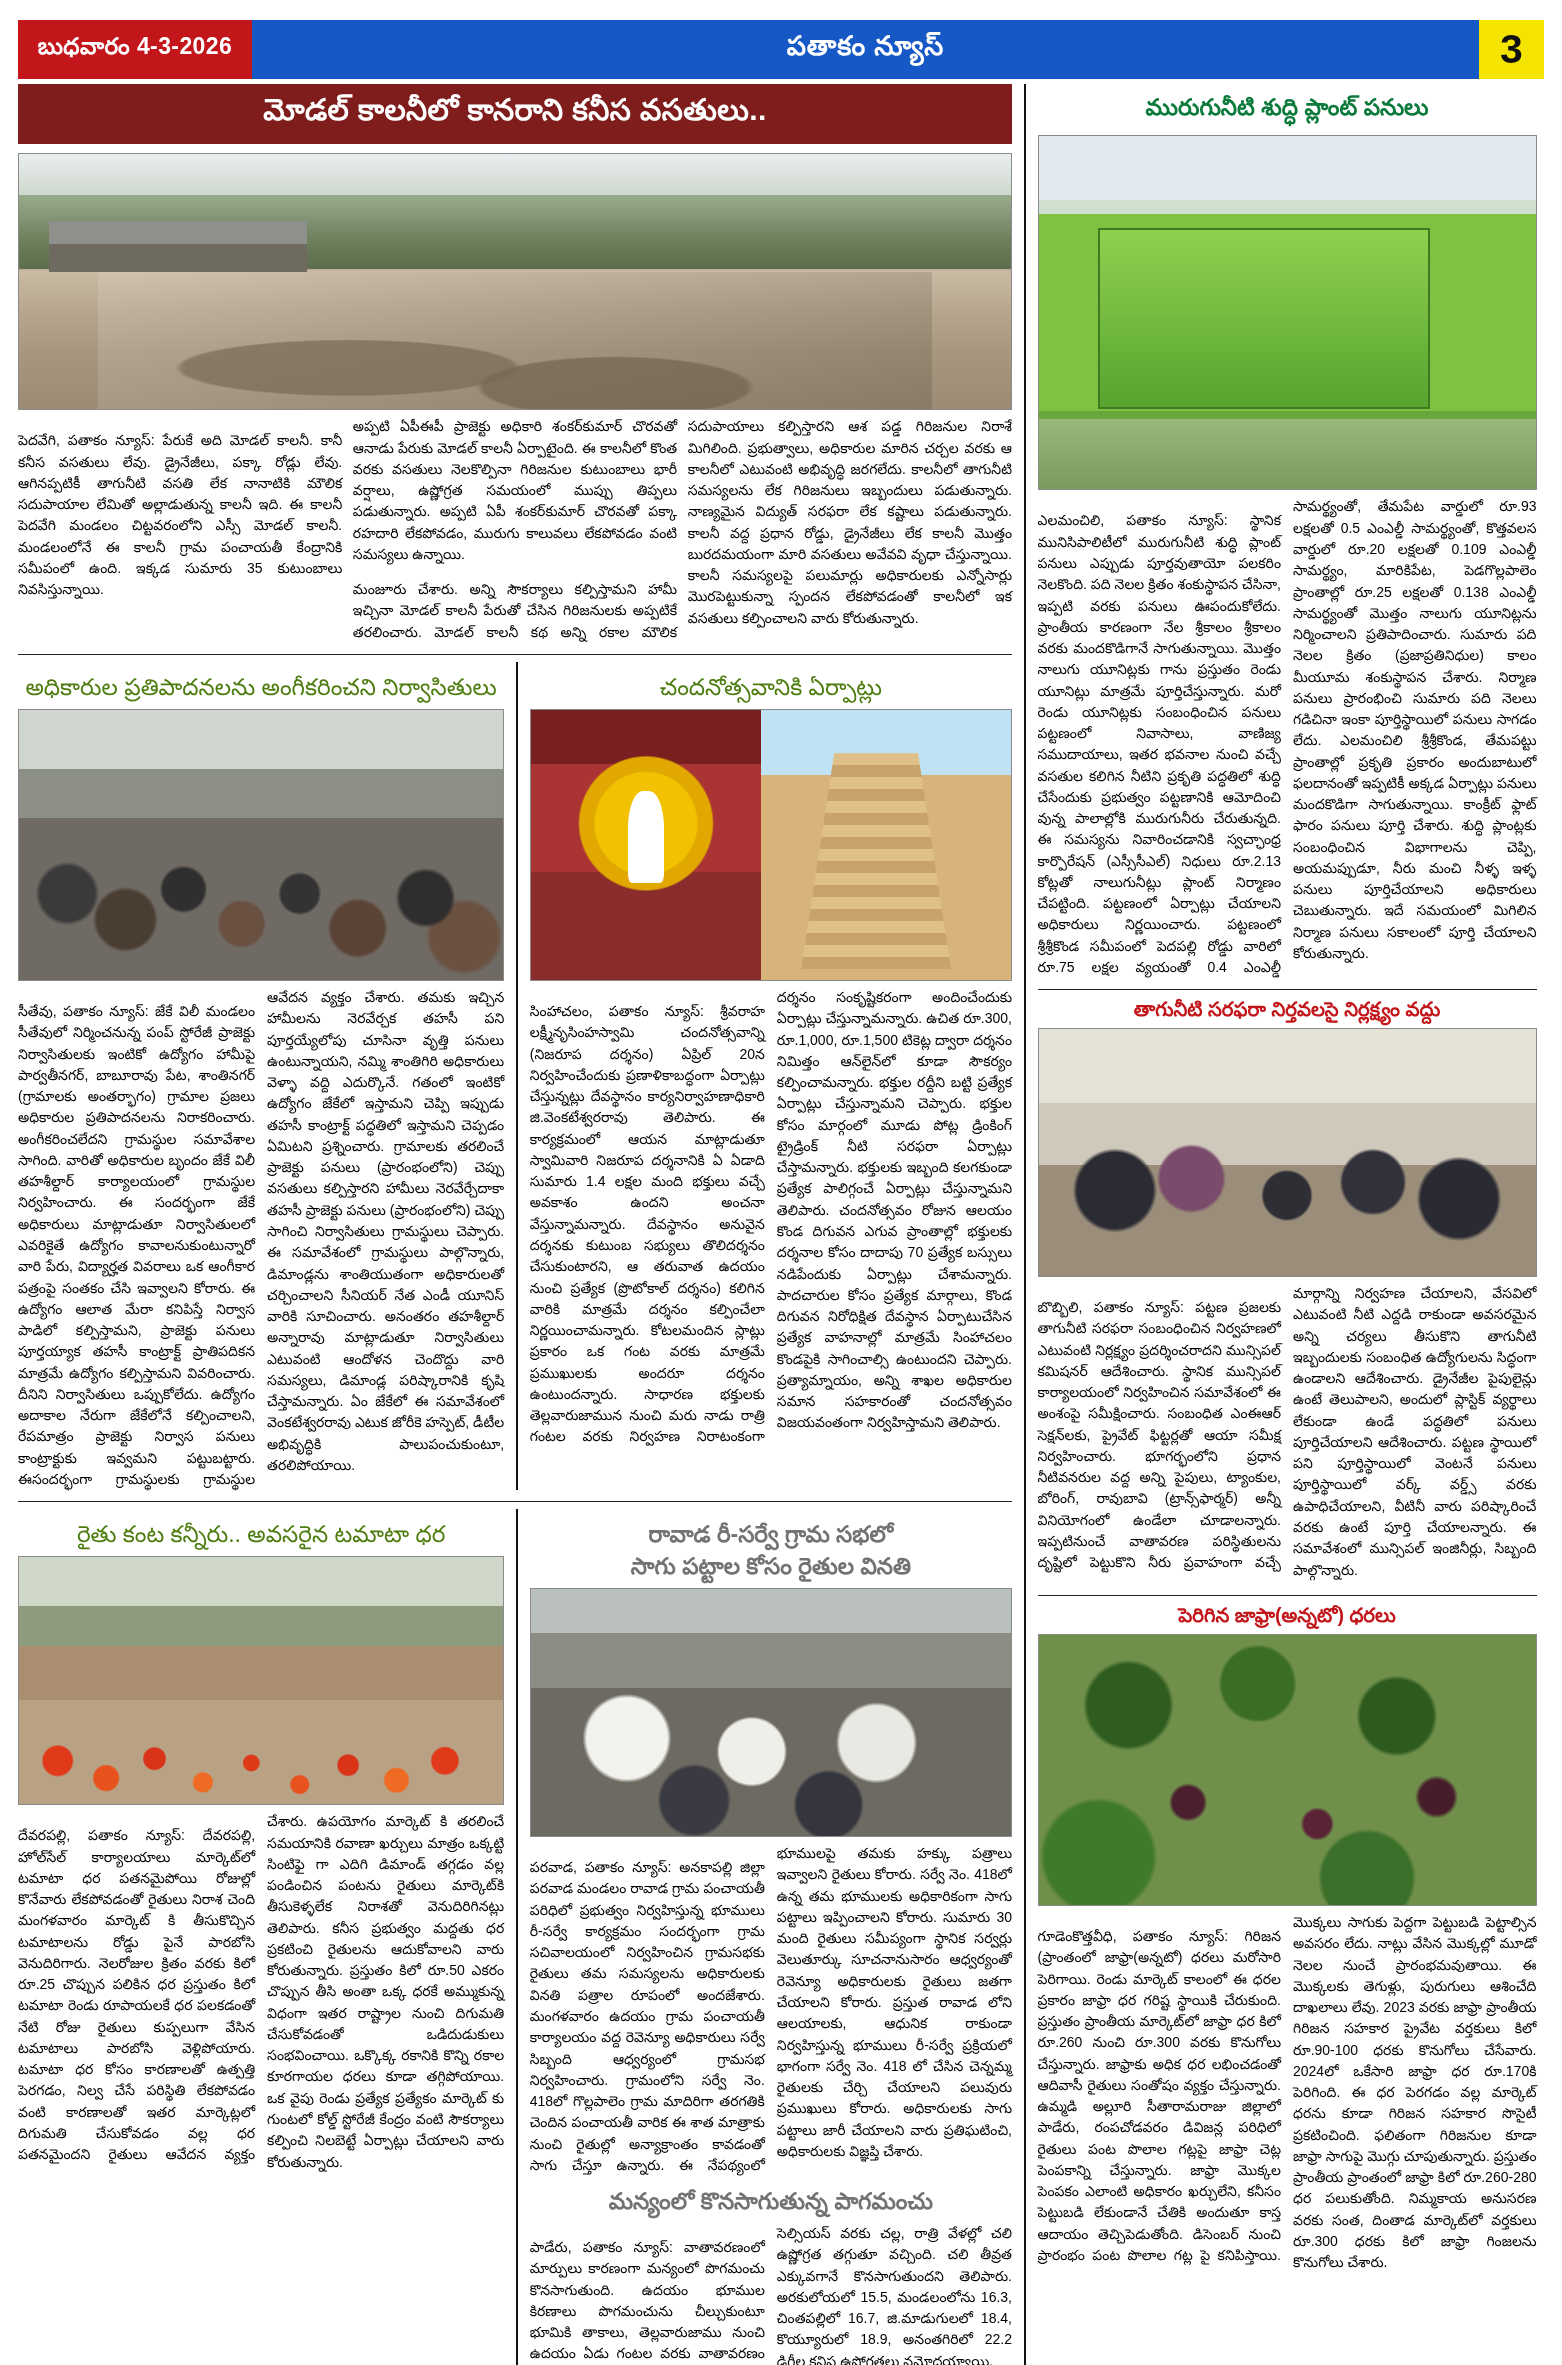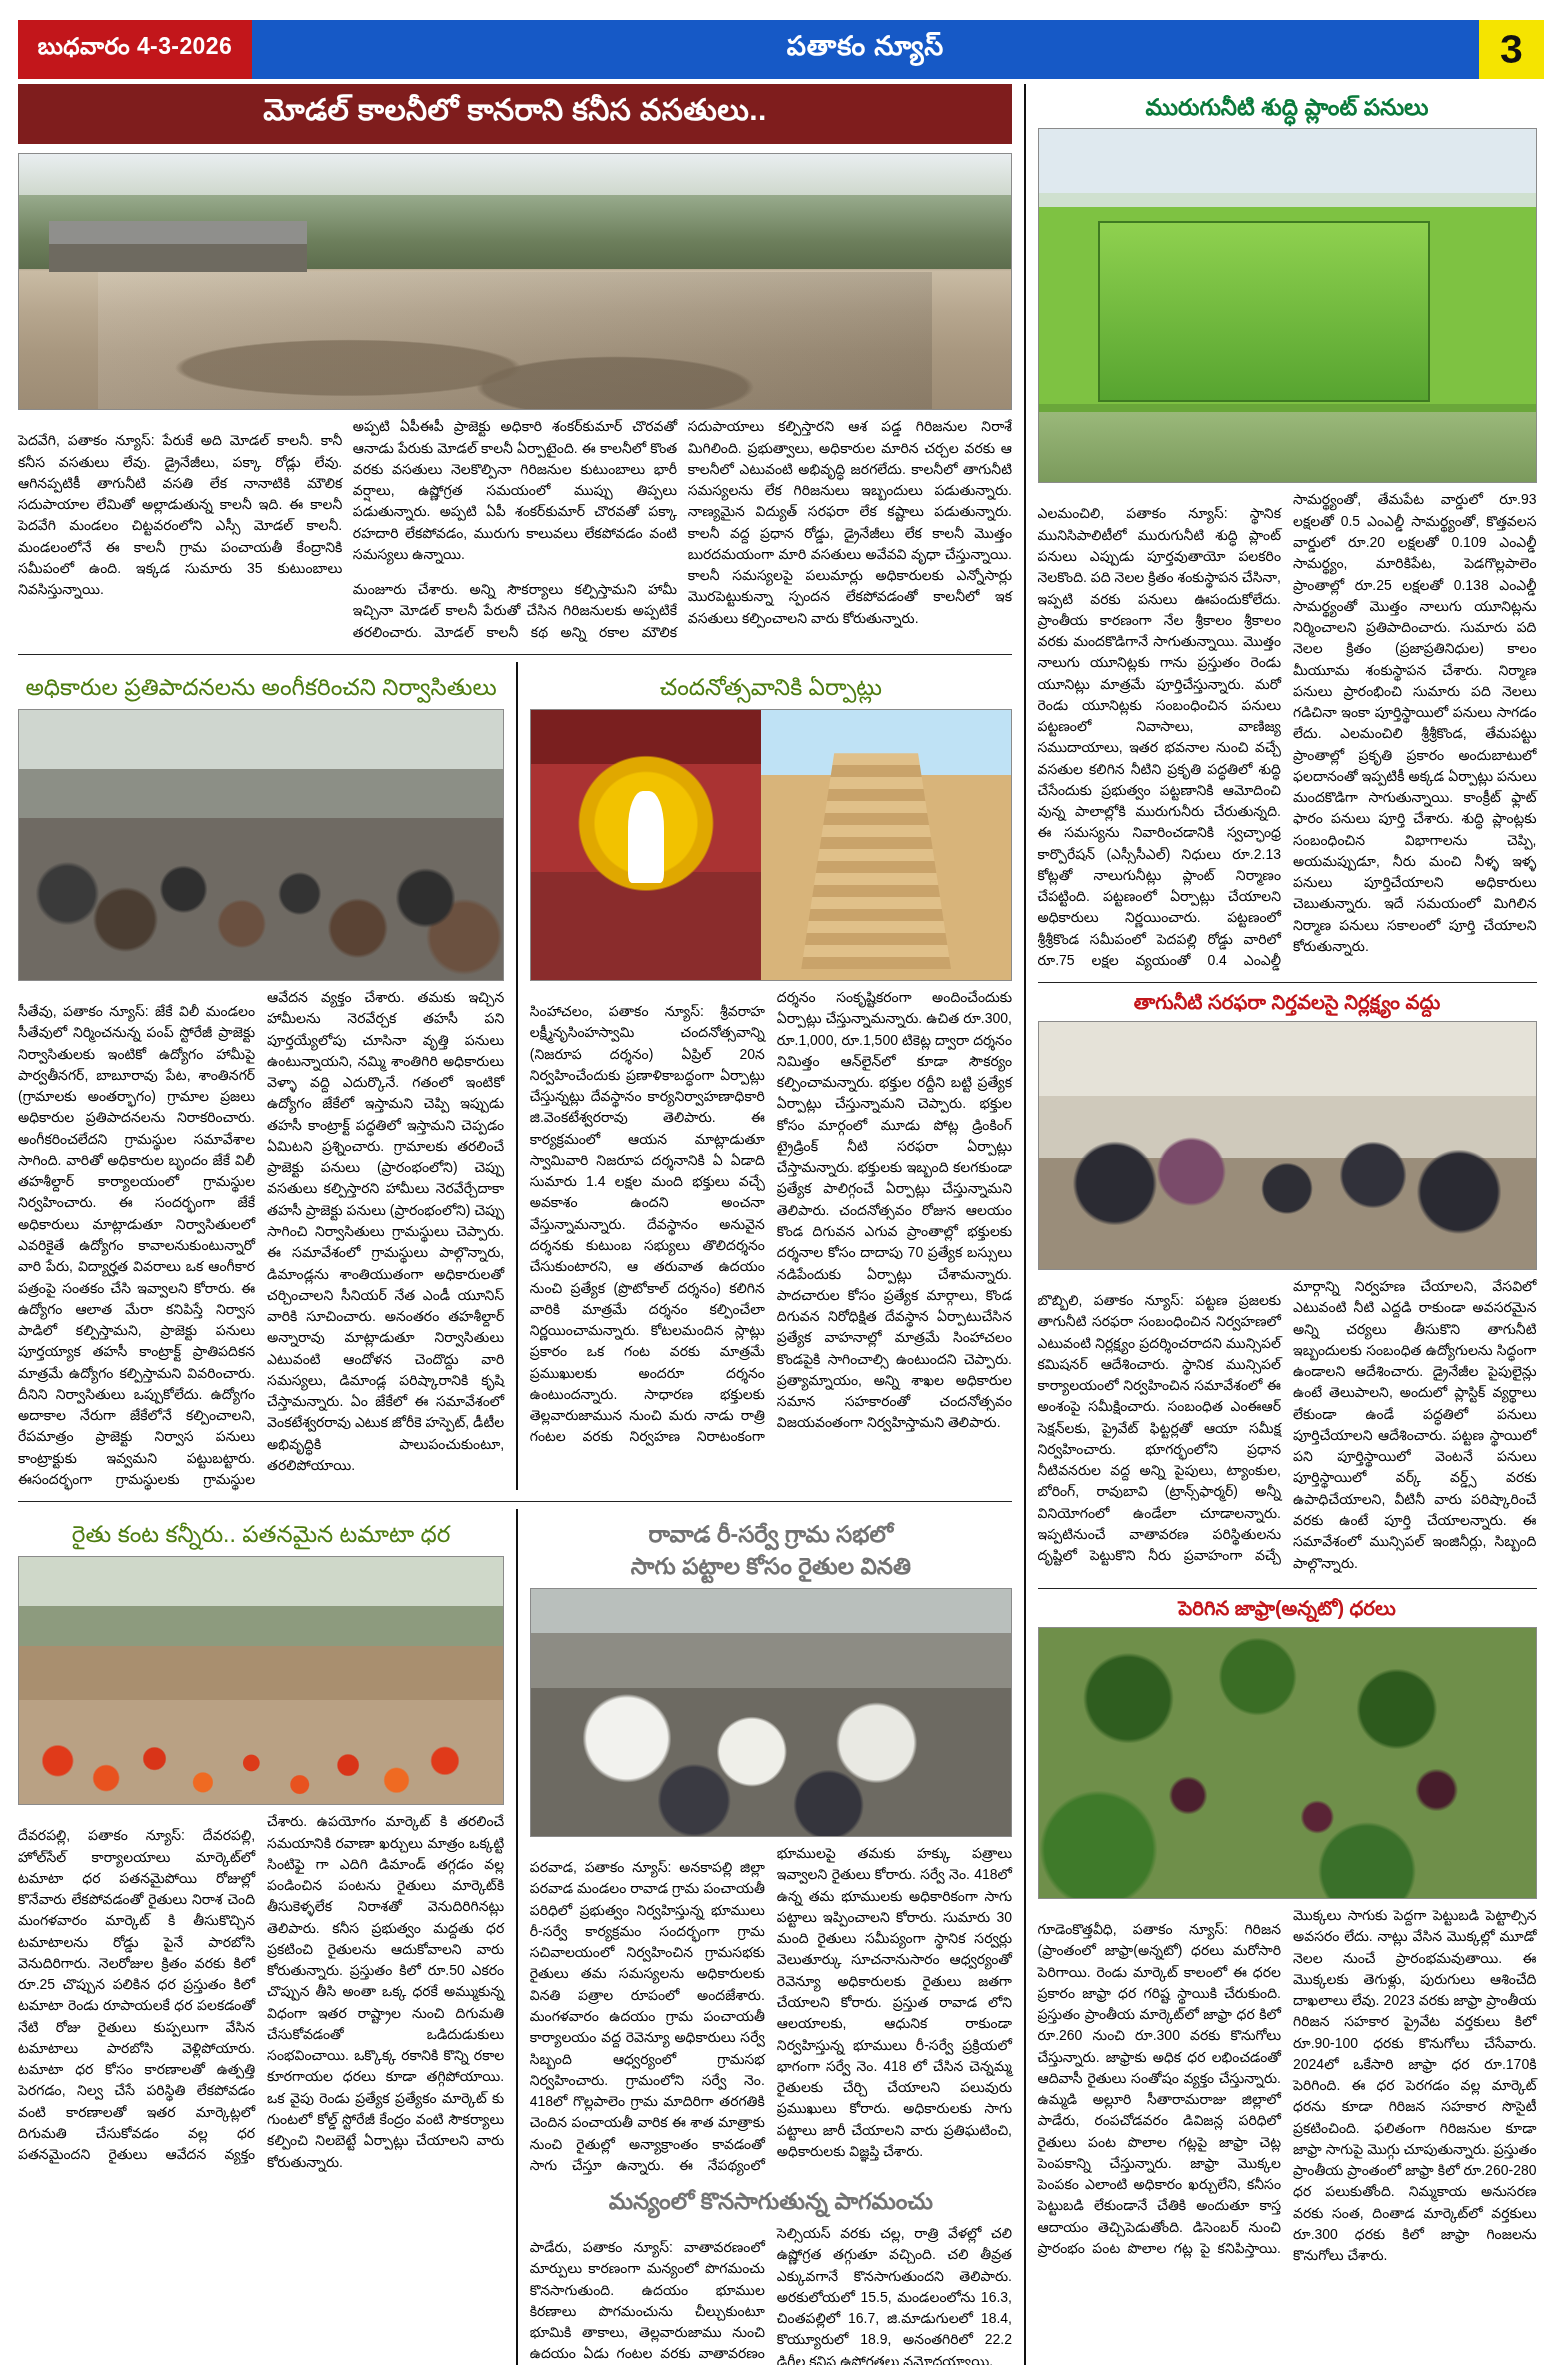--- a/index.html
+++ b/index.html
@@ -100,21 +100,21 @@
     text-align: center;
     line-height: 1.25;
     margin: 10.6px 0 7.6px 0;
   }
   .hl-green {
     color: #0b7a3b;
     font-size: 23px;
     font-weight: bold;
     text-align: center;
     line-height: 1.25;
-    margin: 9px 0 7px 0;
+    margin: 9px 0 14px 0;
   }
   .hl-small-red {
     color: #c2161b;
     font-size: 19.7px;
     font-weight: bold;
     text-align: center;
     line-height: 1.25;
     margin: 7.6px 0 6px 0;
   }
   .hl-sub-red {
@@ -365,21 +365,21 @@
           <div class="cols2">
             <p class="body-text">సింహాచలం, పతాకం న్యూస్: శ్రీవరాహ లక్ష్మీనృసింహస్వామి చందనోత్సవాన్ని (నిజరూప దర్శనం) ఏప్రిల్ 20న నిర్వహించేందుకు ప్రణాళికాబద్ధంగా ఏర్పాట్లు చేస్తున్నట్లు దేవస్థానం కార్యనిర్వాహణాధికారి జి.వెంకటేశ్వరరావు తెలిపారు. ఈ కార్యక్రమంలో ఆయన మాట్లాడుతూ స్వామివారి నిజరూప దర్శనానికి ఏ ఏడాది సుమారు 1.4 లక్షల మంది భక్తులు వచ్చే అవకాశం ఉందని అంచనా వేస్తున్నామన్నారు. దేవస్థానం అనువైన దర్శనకు కుటుంబ సభ్యులు తొలిదర్శనం చేసుకుంటారని, ఆ తరువాత ఉదయం నుంచి ప్రత్యేక (ప్రొటోకాల్ దర్శనం) కలిగిన వారికి మాత్రమే దర్శనం కల్పించేలా నిర్ణయించామన్నారు. కోటలమందిన స్లాట్లు ప్రకారం ఒక గంట వరకు మాత్రమే ప్రముఖులకు అందరూ దర్శనం ఉంటుందన్నారు. సాధారణ భక్తులకు తెల్లవారుజామున నుంచి మరు నాడు రాత్రి గంటల వరకు నిర్వహణ నిరాటంకంగా దర్శనం సంకృష్టికరంగా అందించేందుకు ఏర్పాట్లు చేస్తున్నామన్నారు. ఉచిత రూ.300, రూ.1,000, రూ.1,500 టికెట్ల ద్వారా దర్శనం నిమిత్తం ఆన్‌లైన్‌లో కూడా సౌకర్యం కల్పించామన్నారు. భక్తుల రద్దీని బట్టి ప్రత్యేక ఏర్పాట్లు చేస్తున్నామని చెప్పారు. భక్తుల కోసం మార్గంలో మూడు పోట్ల డ్రింకింగ్ ట్రైడ్రింక్ నీటి సరఫరా ఏర్పాట్లు చేస్తామన్నారు. భక్తులకు ఇబ్బంది కలగకుండా ప్రత్యేక పాలిగ్గంచే ఏర్పాట్లు చేస్తున్నామని తెలిపారు. చందనోత్సవం రోజున ఆలయం కొండ దిగువన ఎగువ ప్రాంతాల్లో భక్తులకు దర్శనాల కోసం దాదాపు 70 ప్రత్యేక బస్సులు నడిపేందుకు ఏర్పాట్లు చేశామన్నారు. పాదచారుల కోసం ప్రత్యేక మార్గాలు, కొండ దిగువన నిరోధిక్షిత దేవస్థాన ఏర్పాటుచేసిన ప్రత్యేక వాహనాల్లో మాత్రమే సింహాచలం కొండపైకి సాగించాల్సి ఉంటుందని చెప్పారు. ప్రత్యామ్నాయం, అన్ని శాఖల అధికారుల సమాన సహకారంతో చందనోత్సవం విజయవంతంగా నిర్వహిస్తామని తెలిపారు.</p>
           </div>
         </div>
       </div>
 
       <hr class="hr-thin">
 
       <div class="grid">
         <div style="width:491px">
-          <div class="hl-red">రైతు కంట కన్నీరు.. పతనమైన టమాటా ధర</div>
+          <div class="hl-red">రైతు కంట కన్నీరు.. అవసరైన టమాటా ధర</div>
           <div class="photo ph-tomato"></div>
           <div class="caption-gap"></div>
           <div class="cols2">
             <p class="body-text">దేవరపల్లి, పతాకం న్యూస్: దేవరపల్లి, హోల్‌సేల్ కార్యాలయాలు మార్కెట్‌లో టమాటా ధర పతనమైపోయి రోజుల్లో కొనేవారు లేకపోవడంతో రైతులు నిరాశ చెంది మంగళవారం మార్కెట్ కి తీసుకొచ్చిన టమాటాలను రోడ్డు పైనే పారబోసి వెనుదిరిగారు. నెలరోజుల క్రితం వరకు కిలో రూ.25 చొప్పున పలికిన ధర ప్రస్తుతం కిలో టమాటా రెండు రూపాయలకే ధర పలకడంతో నేటి రోజు రైతులు కుప్పలుగా వేసిన టమాటాలు పారబోసి వెళ్లిపోయారు. టమాటా ధర కోసం కారణాలతో ఉత్పత్తి పెరగడం, నిల్వ చేసే పరిస్థితి లేకపోవడం వంటి కారణాలతో ఇతర మార్కెట్లలో దిగుమతి చేసుకోవడం వల్ల ధర పతనమైందని రైతులు ఆవేదన వ్యక్తం చేశారు. ఉపయోగం మార్కెట్ కి తరలించే సమయానికి రవాణా ఖర్చులు మాత్రం ఒక్కట్టి సింటిఫై గా ఎదిగి డిమాండ్ తగ్గడం వల్ల పండించిన పంటను రైతులు మార్కెట్‌కి తీసుకెళ్ళలేక నిరాశతో వెనుదిరిగినట్లు తెలిపారు. కనీస ప్రభుత్వం మద్దతు ధర ప్రకటించి రైతులను ఆదుకోవాలని వారు కోరుతున్నారు. ప్రస్తుతం కిలో రూ.50 ఎకరం చొప్పున తీసి అంతా ఒక్క ధరకే అమ్ముకున్న విధంగా ఇతర రాష్ట్రాల నుంచి దిగుమతి చేసుకోవడంతో ఒడిదుడుకులు సంభవించాయి. ఒక్కొక్క రకానికి కొన్ని రకాల కూరగాయల ధరలు కూడా తగ్గిపోయాయి. ఒక వైపు రెండు ప్రత్యేక ప్రత్యేకం మార్కెట్ కు గుంటలో కోల్డ్ స్టోరేజీ కేంద్రం వంటి సౌకర్యాలు కల్పించి నిలబెట్టే ఏర్పాట్లు చేయాలని వారు కోరుతున్నారు.</p>
           </div>
         </div>
 
         <div class="rule-v"></div>
 
         <div style="width:487px">

